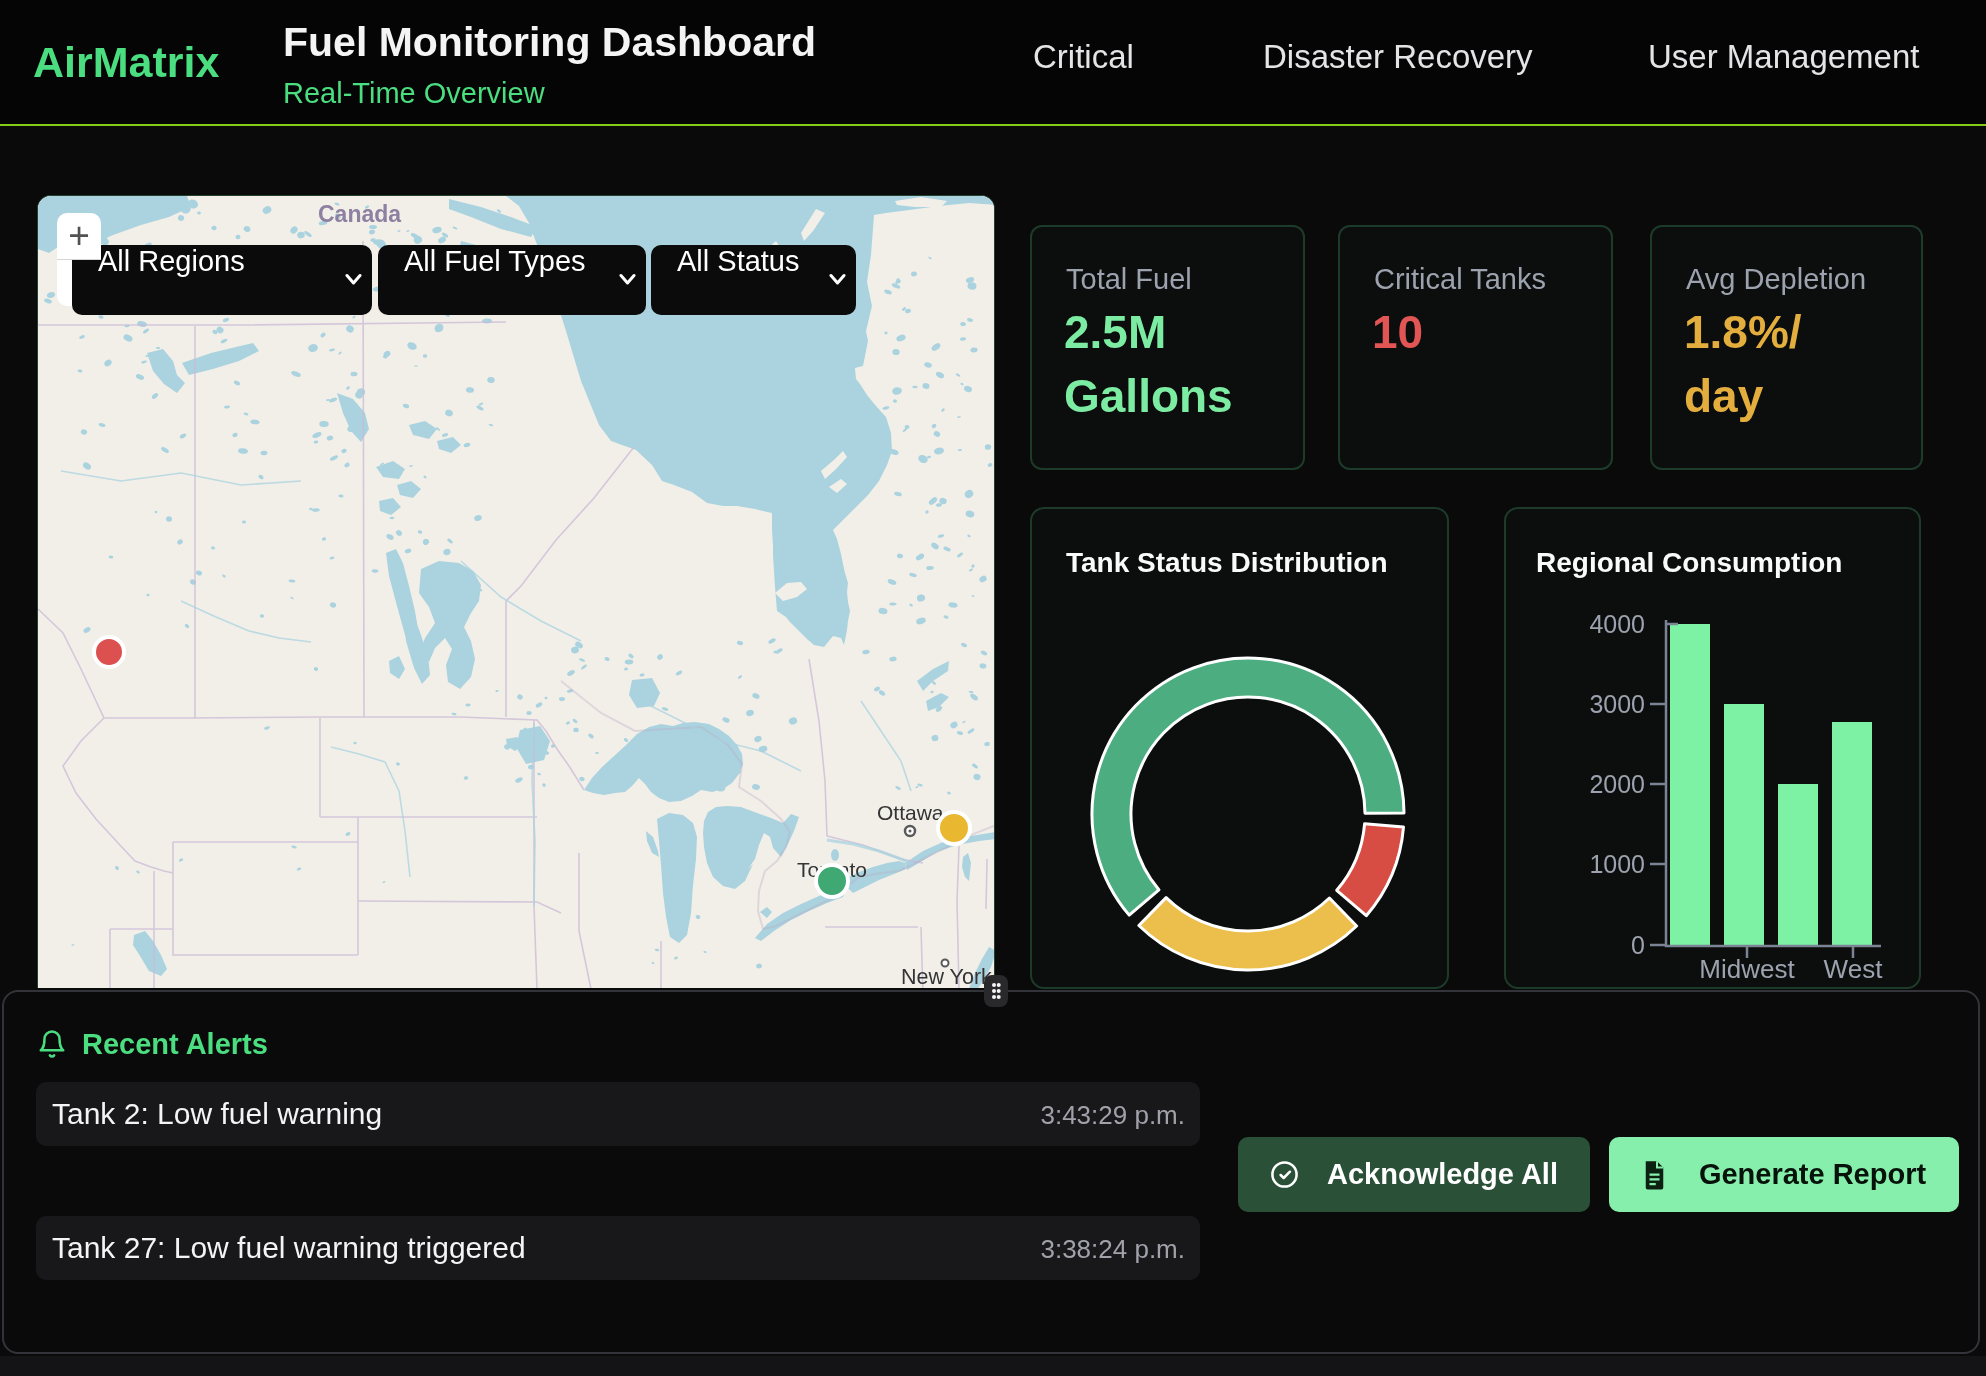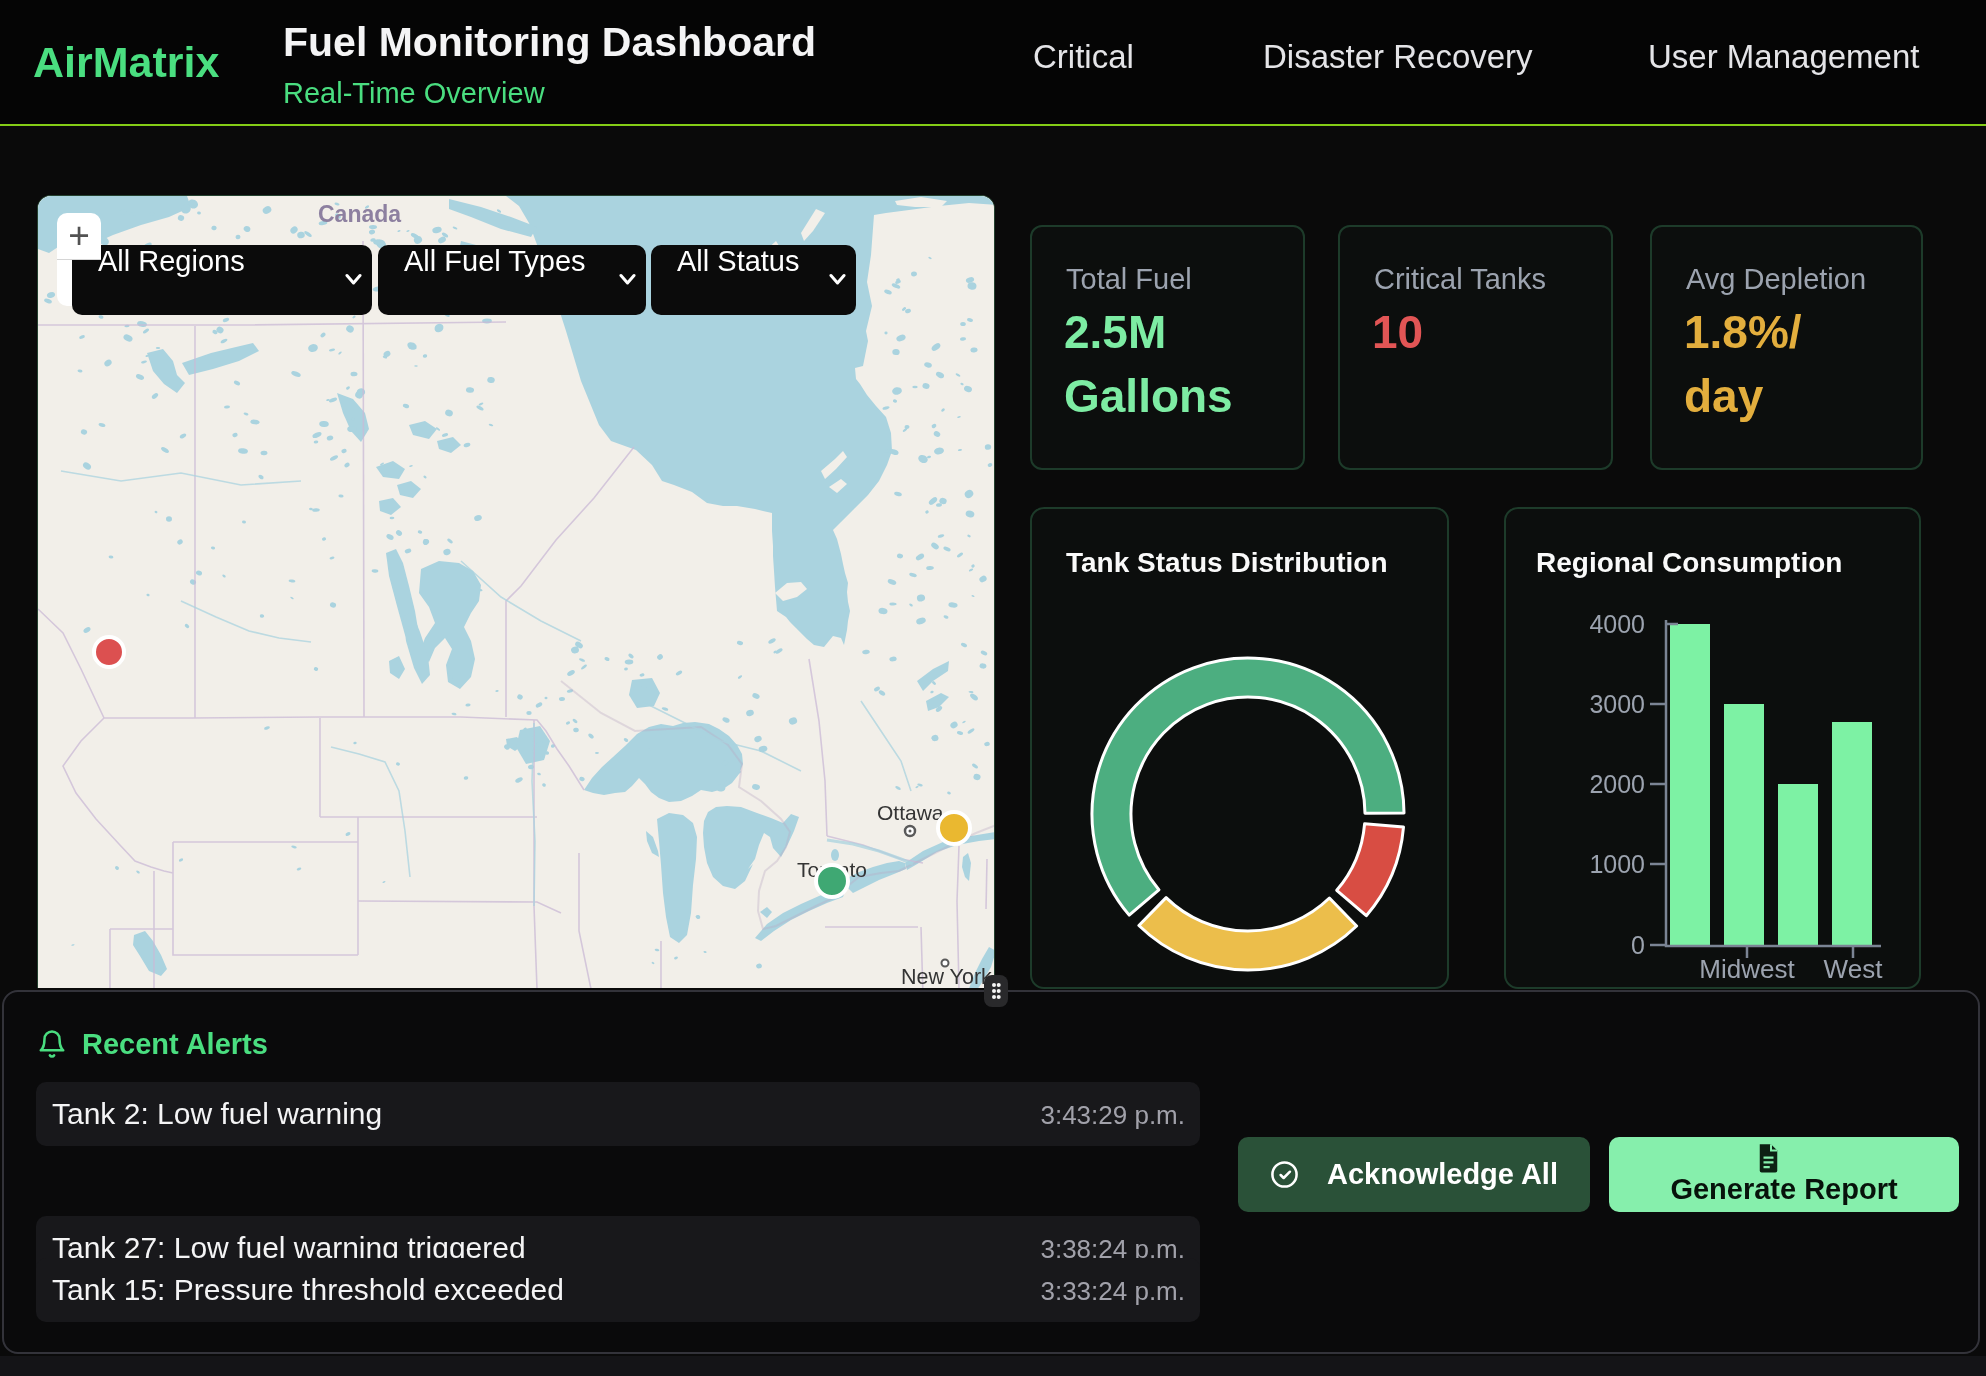--- a/index.html
+++ b/index.html
@@ -27,21 +27,21 @@
   
   #panel { position:absolute; left:0; top:990px; width:1986px; height:386px; }
   #pborder { position:absolute; left:2px; top:0px; width:1978px; height:364px; background:#0a0a0b; border:2px solid #33333a; border-radius:16px; }
   #pbelow { position:absolute; left:0; top:366px; width:1986px; height:20px; background:#141417; }
   #ralerts { position:absolute; left:82px; top:38px; font-size:29px; font-weight:700; color:#4ade80; }
   .arow { position:absolute; left:36px; width:1164px; height:64px; background:#18181b; border-radius:10px; }
   .arow .t1 { position:absolute; left:16px; top:15px; font-size:30px; font-weight:500; color:#f4f4f5; }
   .arow .t2 { position:absolute; right:15px; top:18px; font-size:26px; color:#a1a1aa; }
   .btn { position:absolute; top:147px; height:75px; border-radius:10px; font-size:29px; font-weight:700; display:flex; align-items:center; justify-content:center; }
   #ack { left:1238px; width:352px; background:#2a5138; color:#fff; }
-  #gen { left:1609px; width:350px; background:#86efac; color:#07120b;flex-direction:column; }
+  #gen { left:1609px; width:350px; background:#86efac; color:#07120b; }
   #ack svg { margin-right:28px; } #gen svg { margin-right:32px; }
 </style></head>
 <body>
 <div id="page">
   <div id="header">
     <div id="logo">AirMatrix</div>
     <div id="htitle">Fuel Monitoring Dashboard</div>
     <div id="hsub">Real-Time Overview</div>
     <div class="nav" style="left:1033px;">Critical</div>
     <div class="nav" style="left:1263px;">Disaster Recovery</div>
@@ -632,24 +632,20 @@
     </svg>
     <div id="ralerts">Recent Alerts</div>
     <div class="arow" style="top:92px;">
         <span class="t1">Tank 2: Low fuel warning</span>
         <span class="t2">3:43:29 p.m.</span>
       </div>
     <div class="arow" style="top:180px;margin-top:46px;">
         <span class="t1">Tank 27: Low fuel warning triggered</span>
         <span class="t2">3:38:24 p.m.</span>
       </div>
-    <div class="arow" style="top:268px;">
-        <span class="t1">Tank 15: Pressure threshold exceeded</span>
-        <span class="t2">3:33:24 p.m.</span>
-      </div>
     <div class="btn" id="ack">
       <svg width="29" height="29" viewBox="0 0 24 24" fill="none" stroke="#fff" stroke-width="2.1" stroke-linecap="round" stroke-linejoin="round">
           <circle cx="12" cy="12" r="10"></circle>
           <path d="m8.8 12.4 2.5 2.5 5.2-5.2"></path>
         </svg>
       <span>Acknowledge All</span>
     </div>
     <div class="btn" id="gen">
       <svg width="25" height="30" viewBox="0 0 20 24">
           <path d="M3 1 H12 L17 6 V22 Q17 23.5 15.5 23.5 H4.5 Q3 23.5 3 22 Z" fill="#0d2113"></path>

